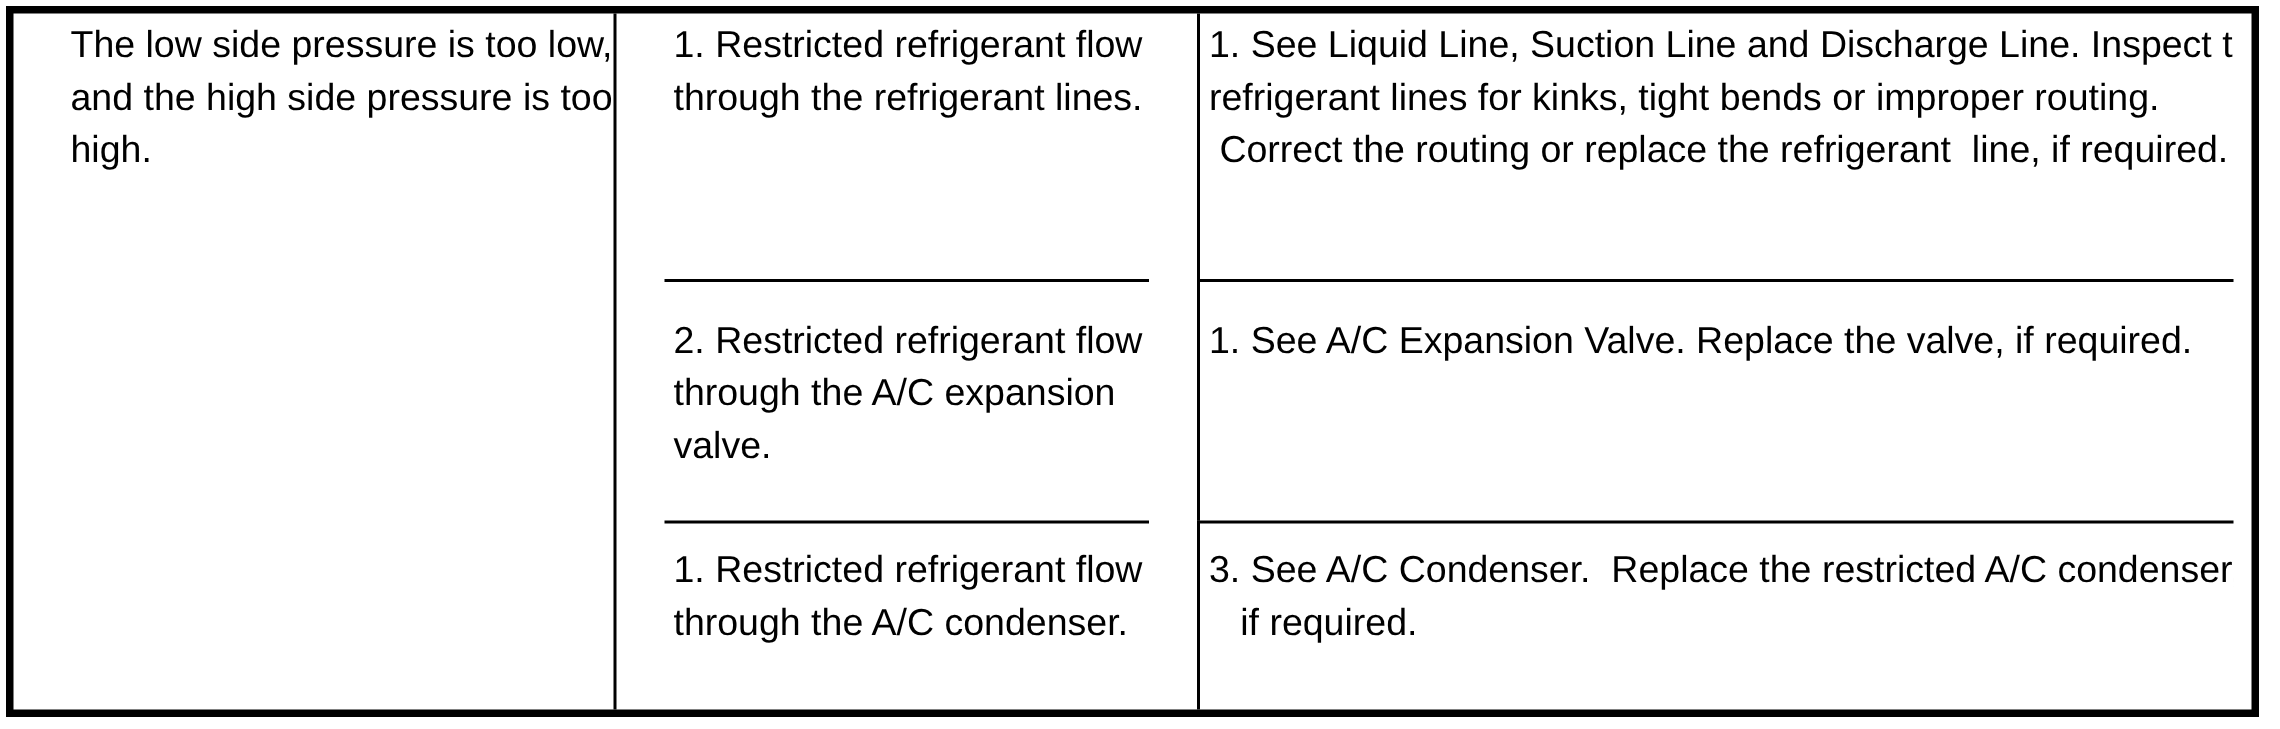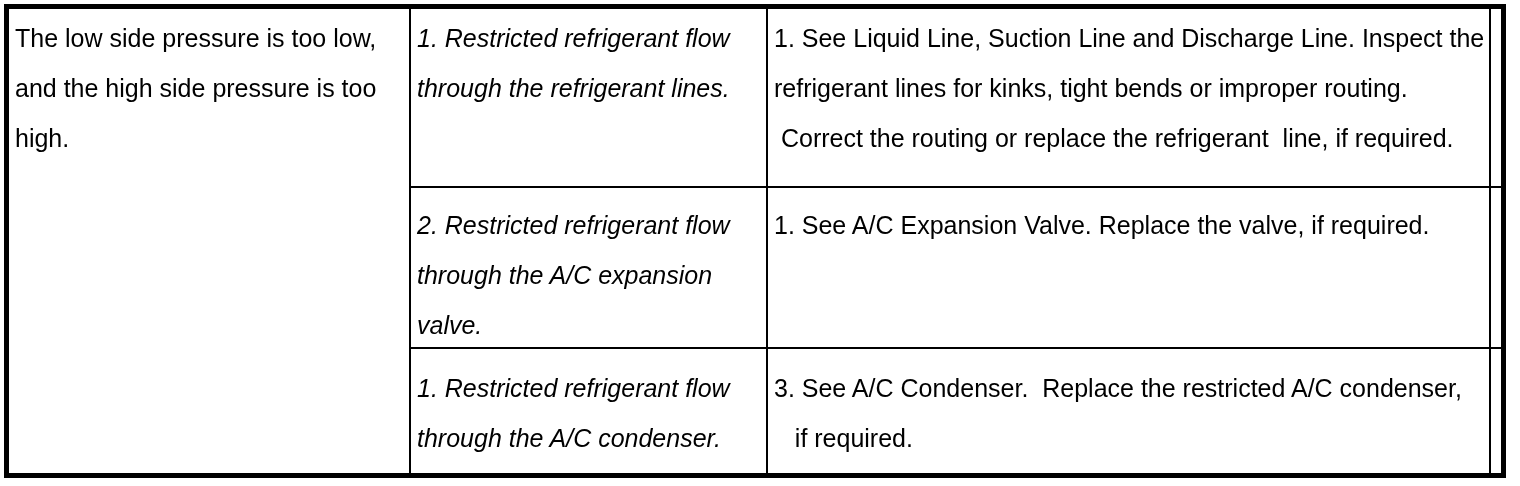--- a/index.html
+++ b/index.html
@@ -26,33 +26,34 @@
     background: #ffffff;
     display: grid;
     grid-template-columns: 402px 355px 723px auto;
     grid-template-rows: 177px 161px auto;
   }
   .cell {
     box-sizing: border-box;
     overflow: hidden;
     white-space: pre;           
     font-size: 25px;
-    line-height: 50px;
+    line-height: 35px;
     padding: 4px 2px 0 6px;
+    margin-left: 32px;
   }
   .condition {
     grid-column: 1;
     grid-row: 1 / 4;
     border-right: 2px solid #000000;
   }
-  .c2 { grid-column: 2; font-style: italic; }
+  .c2 { grid-column: 2; }
   .c3 { grid-column: 3; border-left: 2px solid #000000; }
   .c4 { grid-column: 4; border-left: 2px solid #000000; padding: 0; }
   .r1 { grid-row: 1; }
-  .r2 { grid-row: 2; border-top: 2px solid #000000; padding-top: 12px; }
+  .r2 { grid-row: 2; border-top: 2px solid #000000; padding-top: 22px; }
   .r3 { grid-row: 3; border-top: 2px solid #000000; padding-top: 14px; }
 </style>
 </head>
 <body>
 
 <div class="page">
   <div class="ts-table">
 
     <div class="cell condition">The low side pressure is too low,
 and the high side pressure is too

